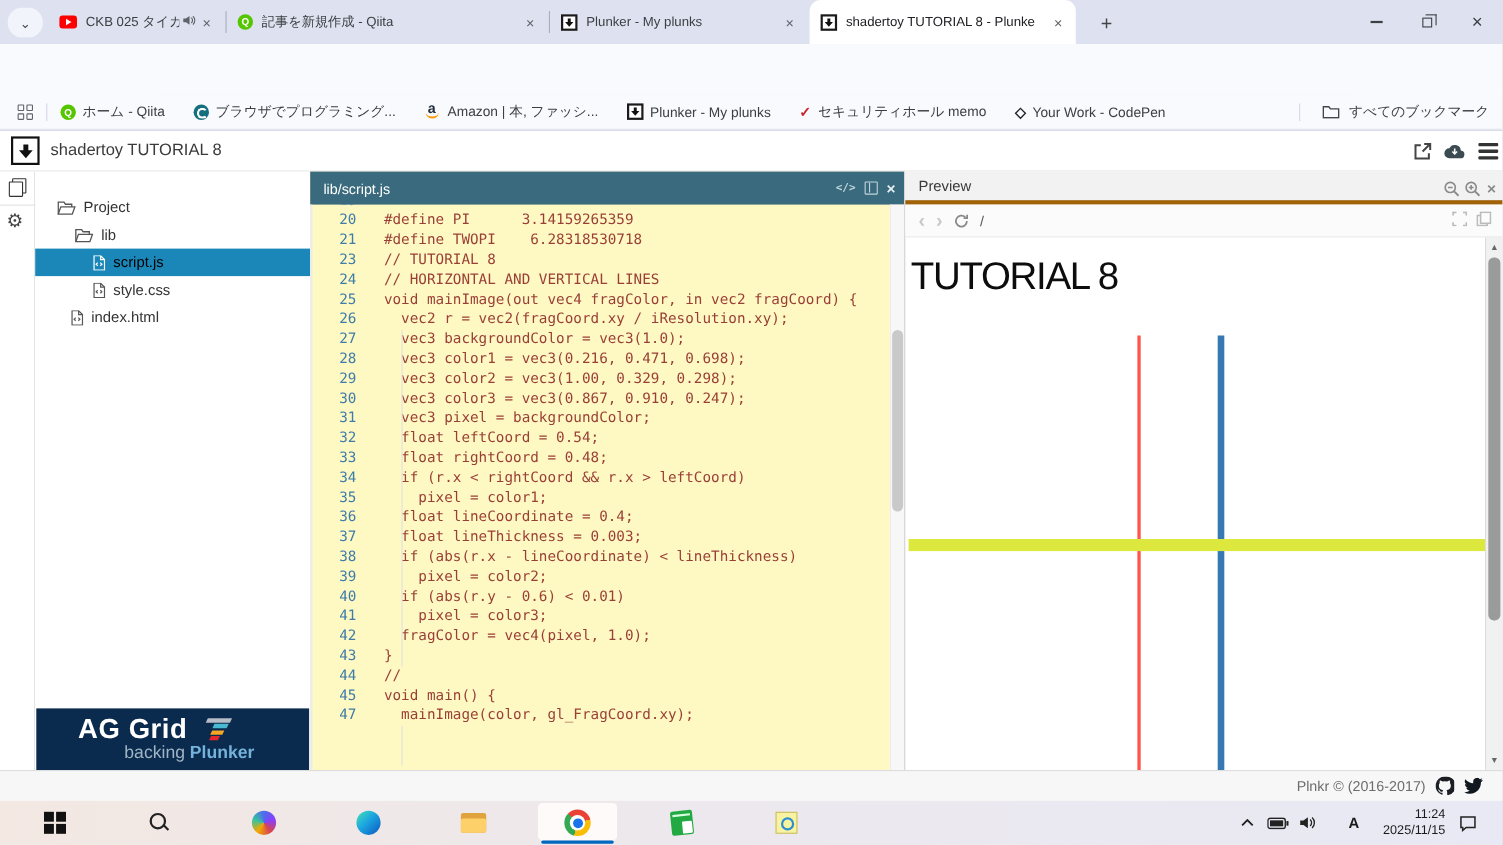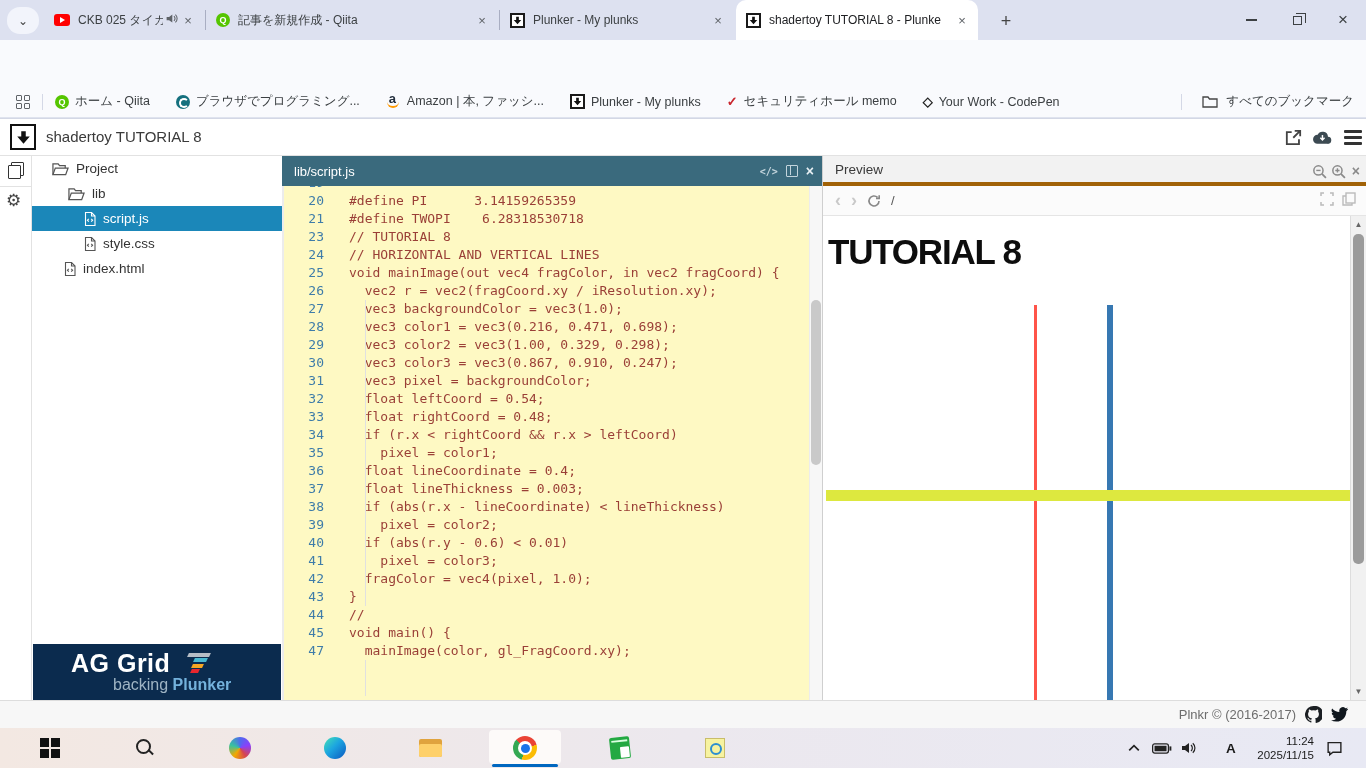--- a/index.html
+++ b/index.html
@@ -69,21 +69,21 @@
 
   
   .rail{left:0;top:156px;width:32px;height:544px;background:#fff;border-right:1px solid #e2e2e2}
   .pages{position:absolute;left:8px;top:6px;width:16px;height:17px}
   .pages:before{content:"";position:absolute;right:0;top:0;width:11px;height:12px;border:1.6px solid #333;border-radius:1px}
   .pages:after{content:"";position:absolute;left:0;bottom:0;width:11px;height:12px;border:1.6px solid #333;background:#fff;border-radius:1px}
   .railsep{position:absolute;left:0;top:30px;width:32px;height:1px;background:#e2e2e2}
   .gear{position:absolute;left:6px;top:34px;font-size:17px;color:#444}
   .sidebar{left:32px;top:156px;width:250px;height:544px;background:#fff}
   .trow{height:25px;display:flex;align-items:center;gap:7px;font-size:13.5px;color:#333}
-  .trow.sel{background:#1b87b9;color:#ffffff}
+  .trow.sel{background:#1b87b9;color:#000000}
   .tico{flex:none;display:flex}
 
   
   .agbanner{left:33px;top:644px;width:248px;height:56px;background:#0b2b4e;color:#fff;padding:5px 0 0 38px}
   .agrow1{display:flex;align-items:center;gap:10px}
   .agname{font-size:25px;font-weight:bold;letter-spacing:.5px}
   .aglogo{position:relative;width:30px;height:22px}
   .aglogo i{position:absolute;height:4px;transform:skewX(-25deg)}
   .agrow2{font-size:16px;color:#9fb4c4;margin-left:42px;margin-top:-2px}
   .agrow2 b{color:#74b2dc}
@@ -110,21 +110,21 @@
   .preview{left:822px;top:156px;width:544px;height:544px;background:#fff;border-left:1px solid #cfcfcf}
   .pvh1{position:absolute;left:0;top:0;width:543px;height:30px;background:#f2f2f2;border-bottom:4px solid #a16207;
     display:flex;align-items:center;font-size:13.5px;color:#3a3a3a;padding-left:12px}
   .pvh1icons{position:absolute;right:6px;top:0;height:30px;display:flex;align-items:center;gap:4px;color:#8a8a8a}
   .pvh2{position:absolute;left:0;top:30px;width:543px;height:30px;background:#fbfbfb;border-bottom:1px solid #e5e5e5;
     display:flex;align-items:center;gap:10px;padding-left:12px;color:#c9c9c9}
   .pvnav{font-size:18px;font-weight:bold}
   .pvpath{font-size:13px;color:#555}
   .pvh2icons{position:absolute;right:10px;top:36px;display:flex;gap:8px}
   .pvbody{position:absolute;left:1px;top:60px;width:527px;height:484px;background:#fff;overflow:hidden}
-  .pvheading{position:absolute;left:4px;top:16px;font-size:35px;font-weight:700;letter-spacing:-1.2px;color:#0d0d0d}
+  .pvheading{position:absolute;left:4px;top:16px;font-size:35px;font-weight:400;letter-spacing:-1.2px;color:#0d0d0d}
   .vline{position:absolute;top:89px;height:395px}
   .hline{position:absolute;left:2px;top:274px;width:524px;height:11px}
   .pscroll{position:absolute;right:0;top:60px;width:16px;height:484px;background:#f1f1f1;border-left:1px solid #ddd}
   .parrow{position:absolute;left:0;width:15px;text-align:center;font-size:8px;color:#666}
   .pthumb{position:absolute;left:2px;top:18px;width:11px;height:330px;background:#9b9b9b;border-radius:5px}
 
   
   .pfooter{left:0;top:700px;width:1366px;height:28px;background:#f7f7f7;border-top:1px solid #ddd;
     display:flex;align-items:center;justify-content:flex-end;gap:9px;padding-right:18px;font-size:13px;color:#6d6d6d}
 
@@ -337,21 +337,21 @@
       </span>
     </div>
 
   <div class="abs rail">
     <span class="pages"></span>
     <span class="railsep"></span>
     <span class="gear">⚙</span>
   </div>
 
   <div class="abs sidebar">
-    <div class="trow" style="padding-left:20px;margin-top:0">
+    <div class="trow" style="padding-left:20px;margin-top:20px">
       <span class="tico">
         <svg width="17" height="14" viewBox="0 0 18 14">
             <path d="M1 13 3.5 6H17l-2.5 7z" fill="none" stroke="#555" stroke-width="1.3"></path>
             <path d="M1 13V1.5h5.5L8 3.5h6V6" fill="none" stroke="#555" stroke-width="1.3"></path>
           </svg>
       </span>
       <span>Project</span>
     </div>
     <div class="trow" style="padding-left:36px">
       <span class="tico">

